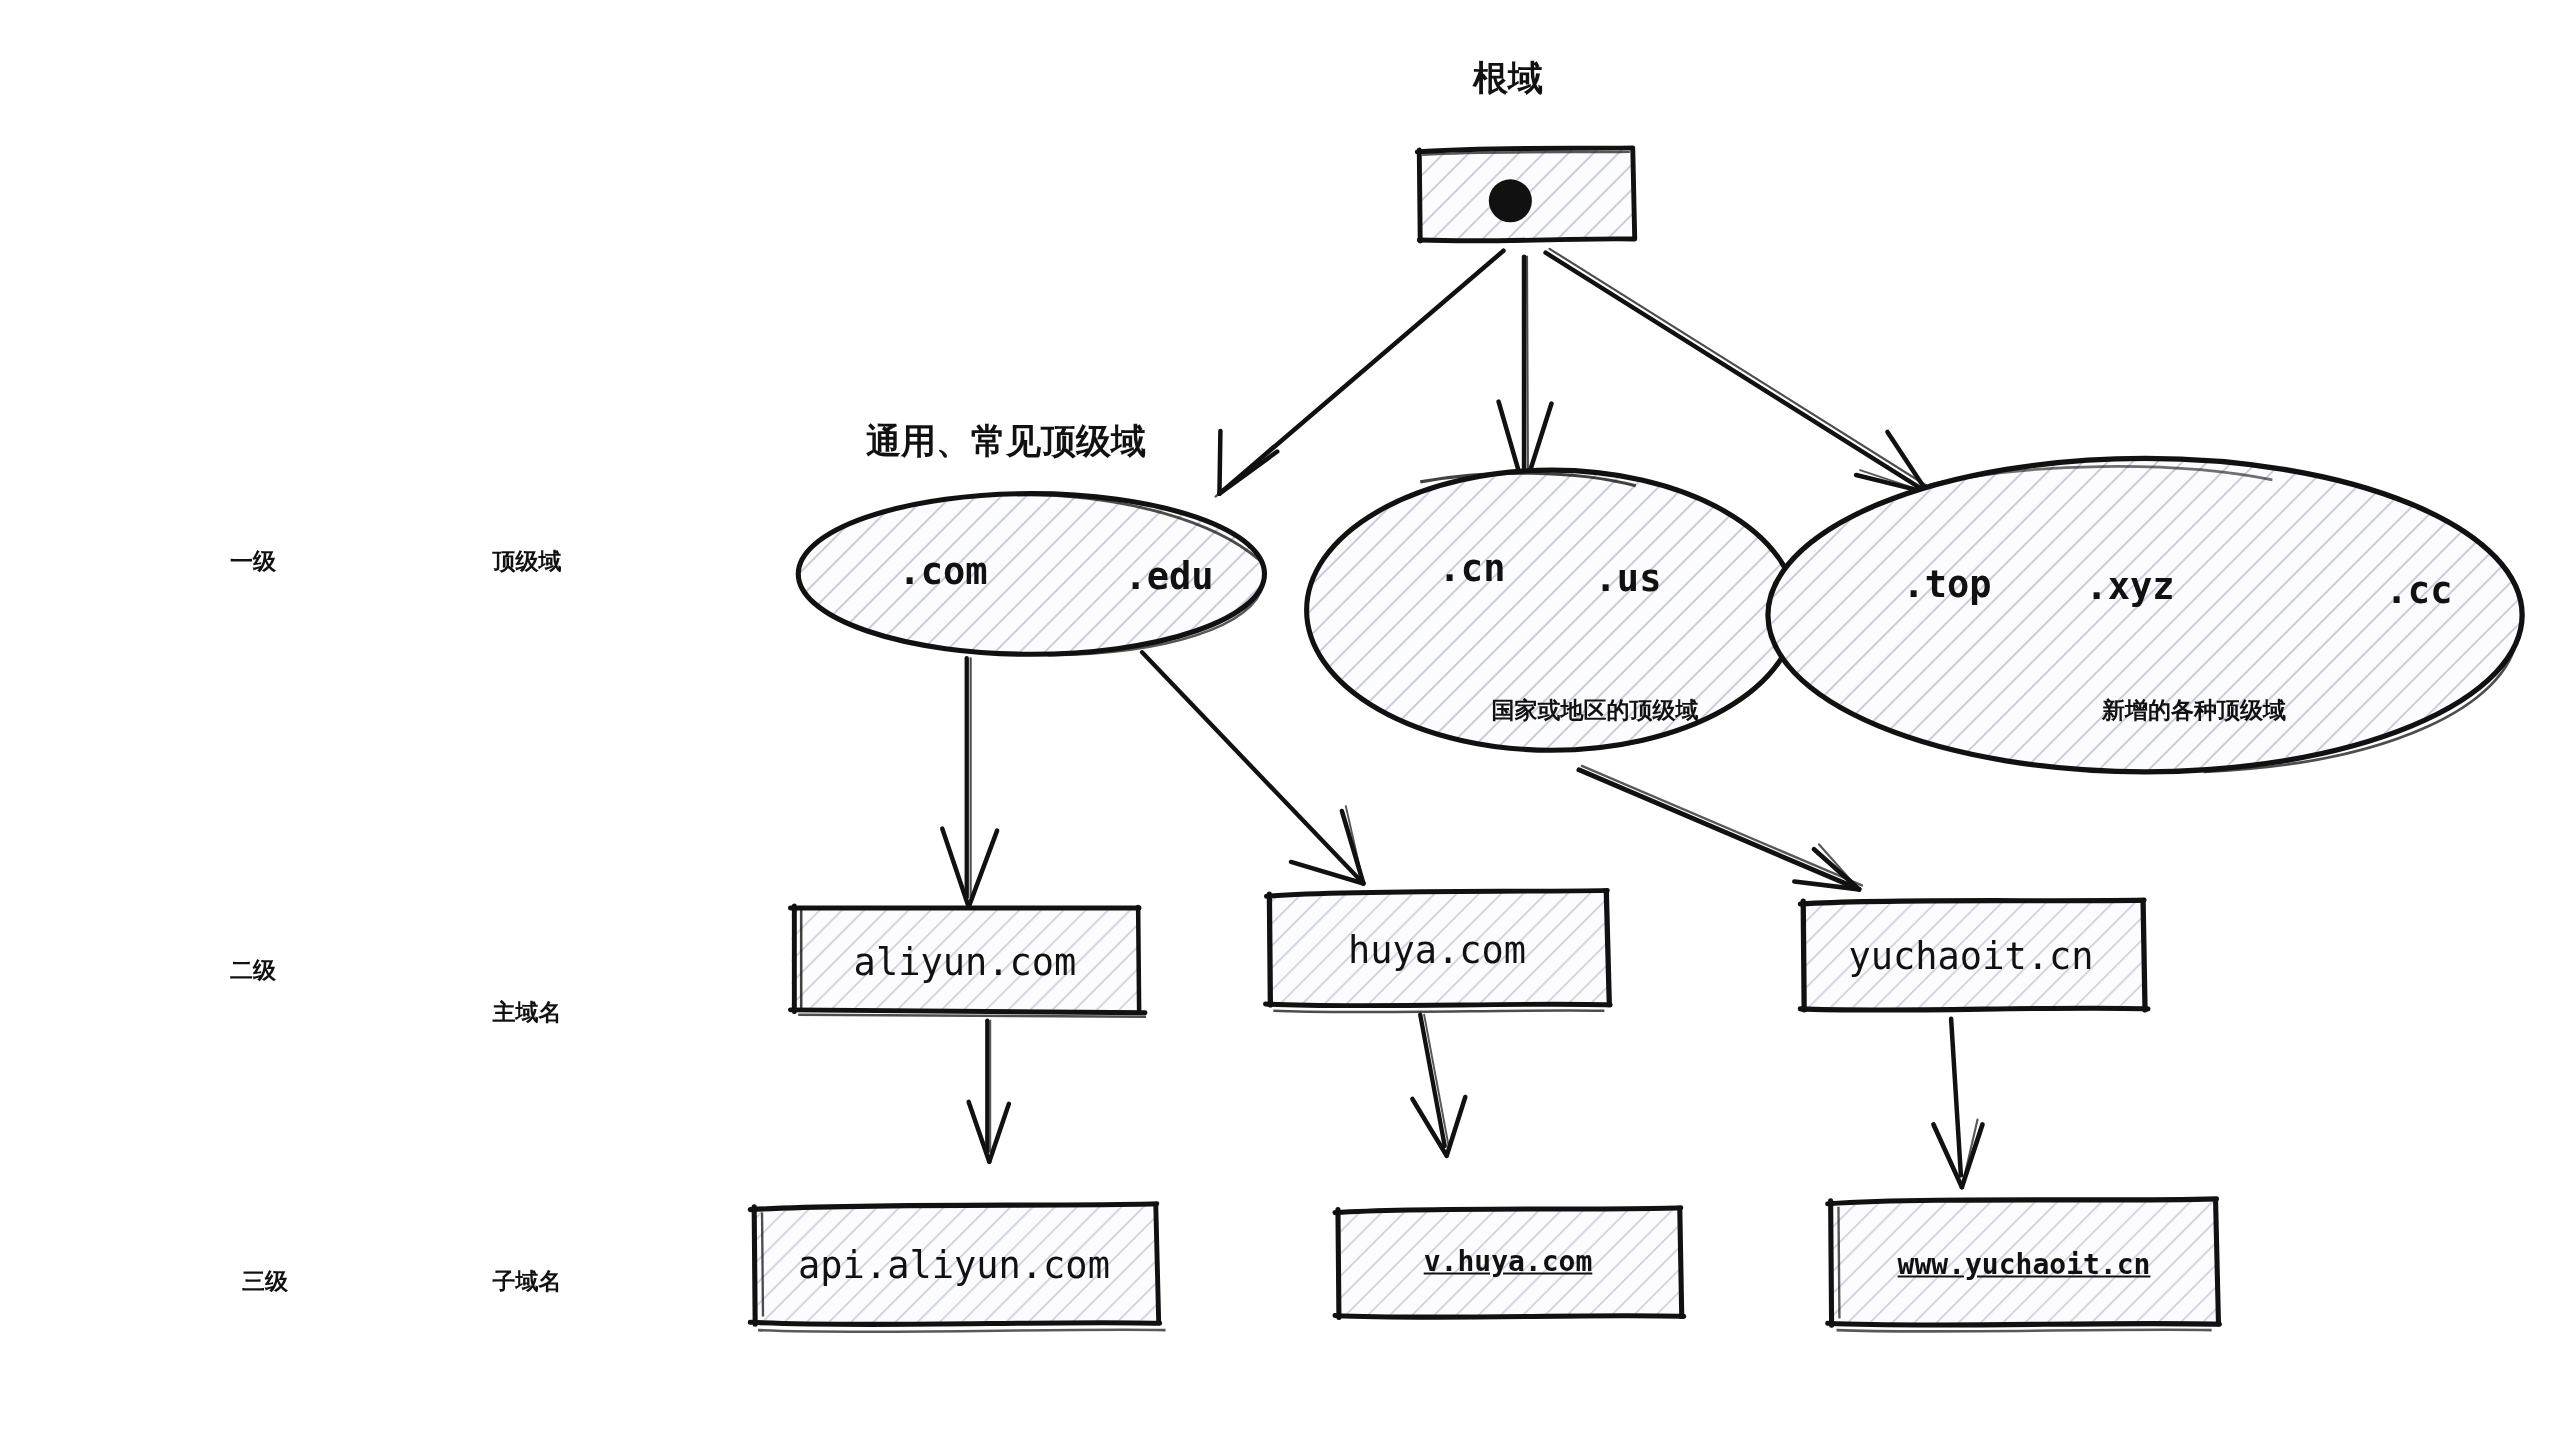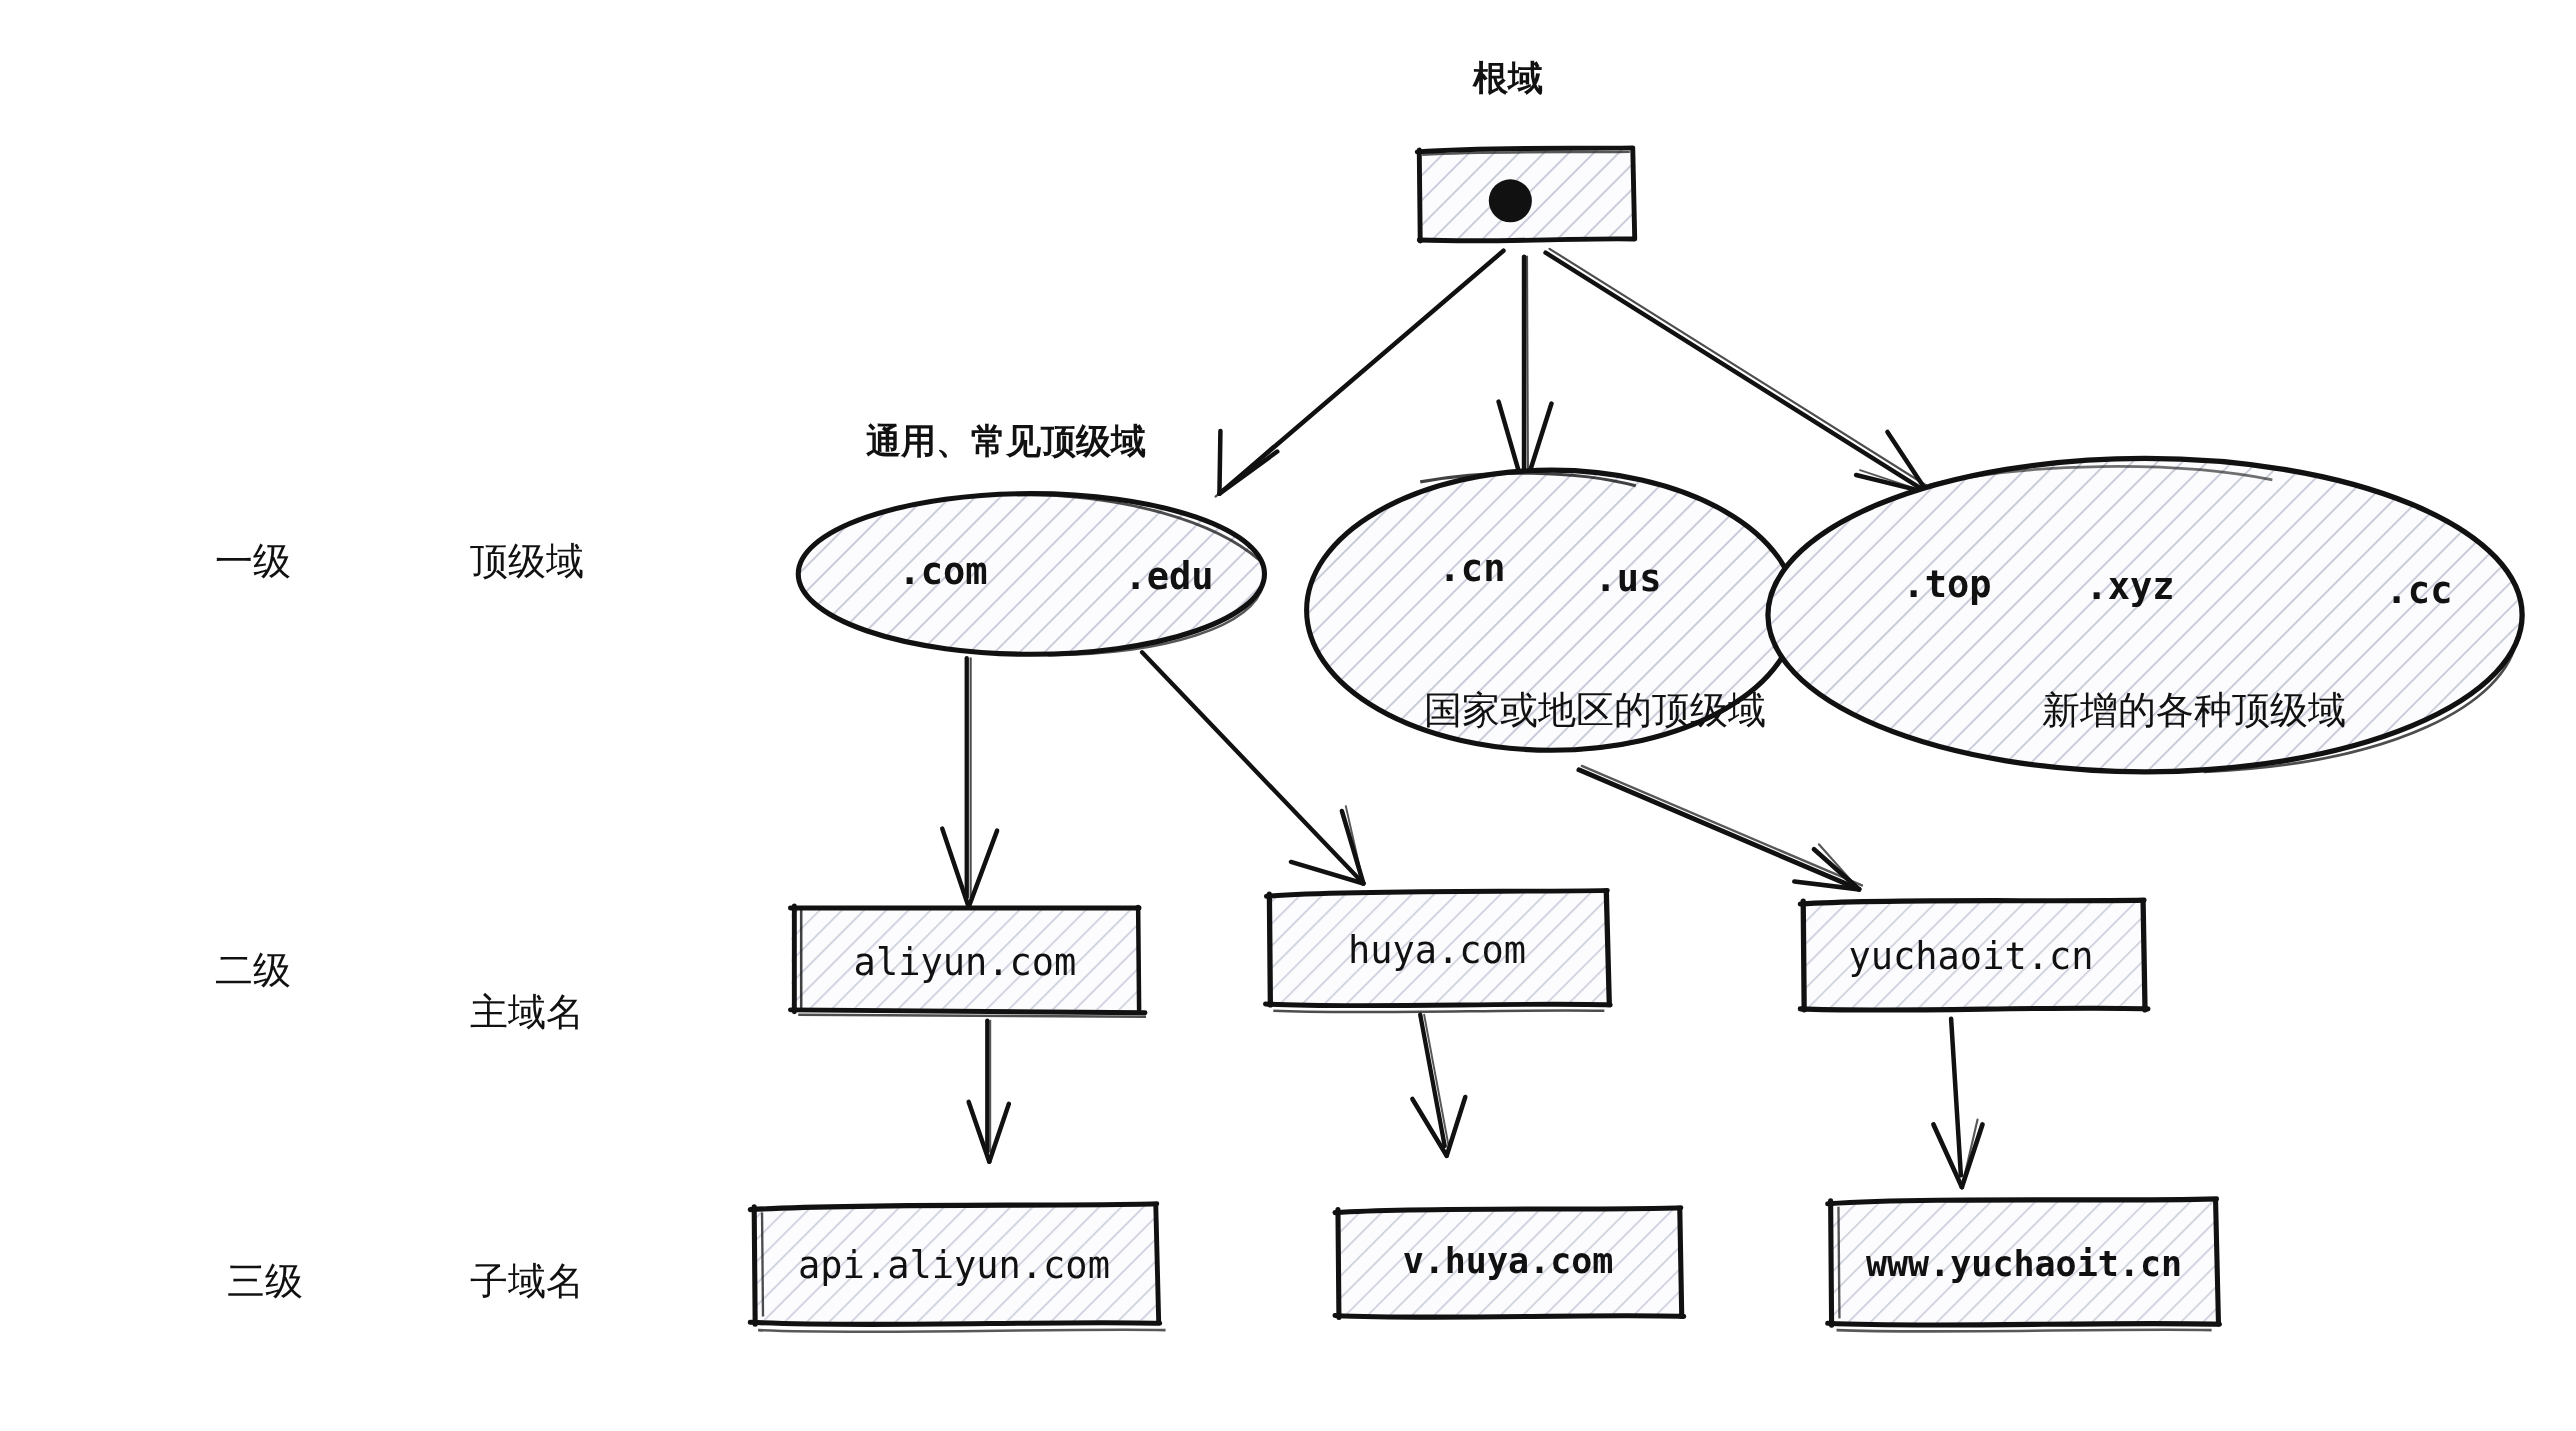--- a/index.html
+++ b/index.html
@@ -33,27 +33,28 @@
     font-size: 37px;
     font-weight: 700;
   }
   .box-text {
     font-family: "DejaVu Sans Mono", "Liberation Mono", monospace;
     font-size: 37px;
     font-weight: 400;
   }
   .box-text-sm {
     font-family: "DejaVu Sans Mono", "Liberation Mono", monospace;
-    font-size: 35px;
-    font-weight: 700;
+    font-size: 28px;
+    font-weight: 700;
+    text-decoration: underline;
   }
   .cap-cn {
     font-family: "Liberation Sans", sans-serif;
-    font-size: 38px;
-    font-weight: 400;
+    font-size: 23px;
+    font-weight: 700;
   }
   .title-cn {
     font-family: "Liberation Sans", sans-serif;
     font-size: 35px;
     font-weight: 700;
   }
 </style>
 </head>
 <body>
 

